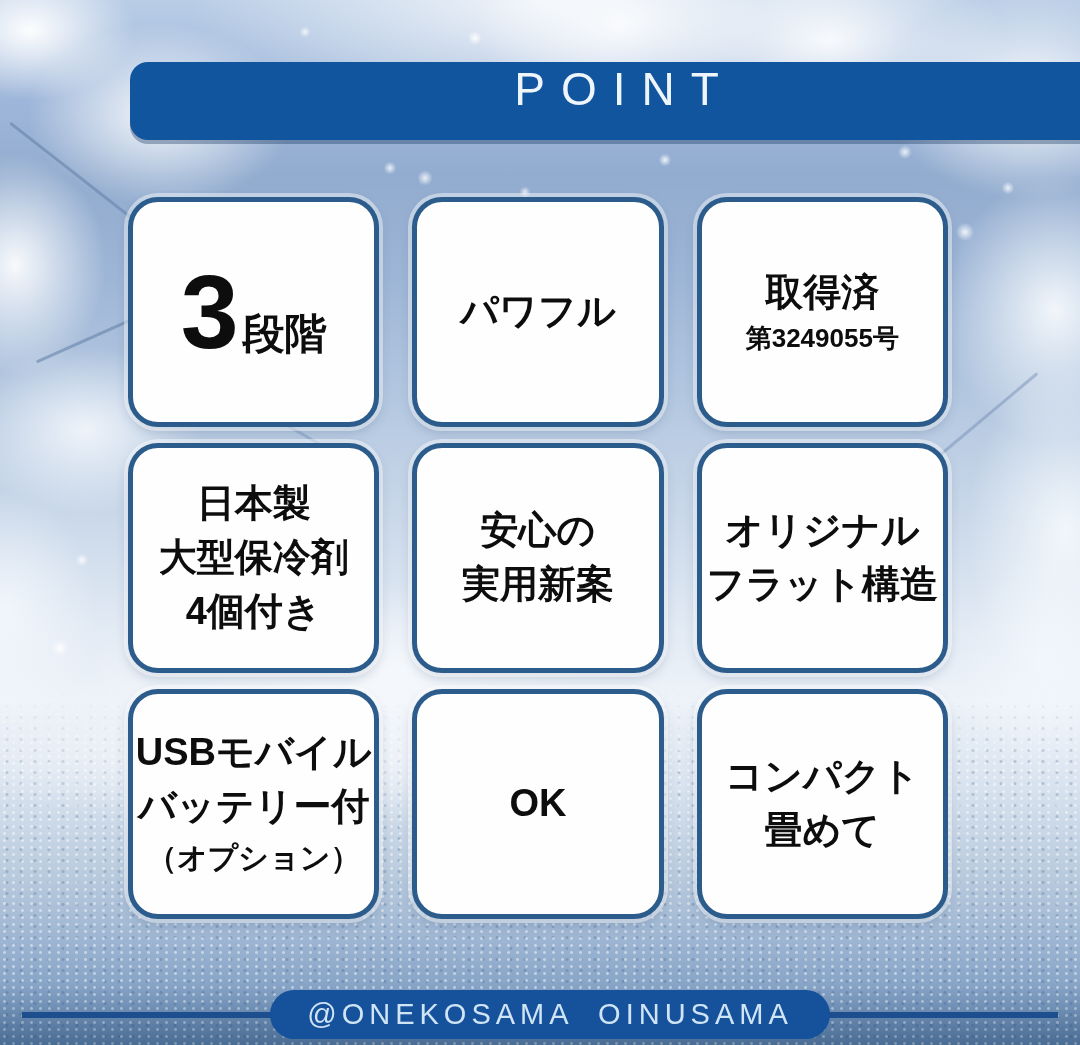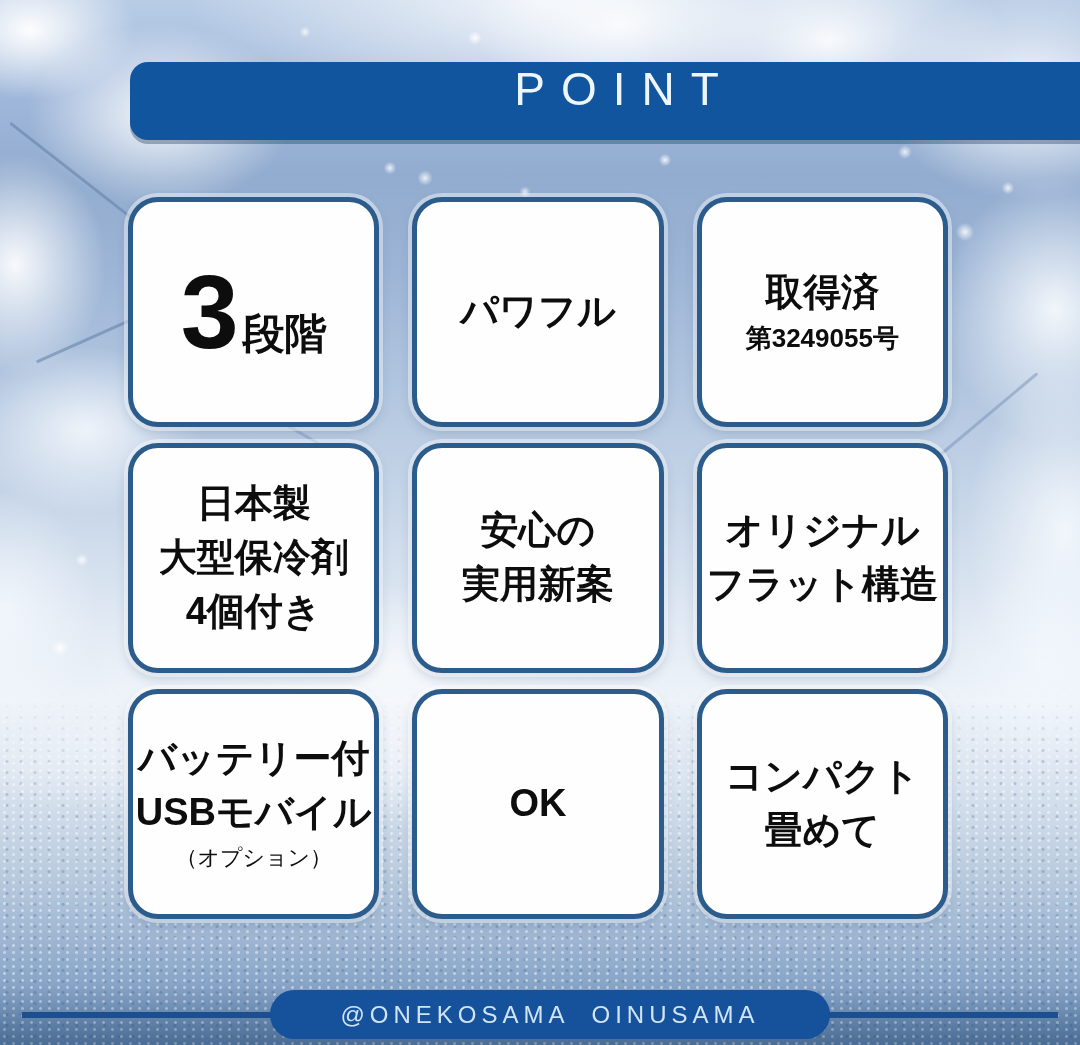--- a/index.html
+++ b/index.html
@@ -121,40 +121,40 @@
     border: 5px solid #2b5c8c;
     border-radius: 30px;
     box-shadow: 0 0 0 4px rgba(255,255,255,.45), 0 5px 12px rgba(40,70,110,.25);
     display: flex; flex-direction: column; align-items: center; justify-content: center;
     text-align: center;
     color: #0d0d0d;
     box-sizing: border-box;
   }
   .card .line { font-size: 38px; font-weight: 700; line-height: 1.42; white-space: nowrap; }
   .card .note { font-size: 26px; font-weight: 700; line-height: 1.5; }
-  .card .note-md { font-size: 22px; font-weight: 400; line-height: 1.6; }
+  .card .note-md { font-size: 30px; font-weight: 700; line-height: 1.6; }
 
   .c1-top { display: flex; align-items: baseline; justify-content: center; }
   .huge { font-size: 104px; font-weight: 600; line-height: .95; letter-spacing: 0; }
   .c1-suffix { font-size: 42px; font-weight: 700; margin-left: 4px; }
 
   
   .footer-line {
     position: absolute; left: 22px; right: 22px; top: 1012px; height: 6px;
     background: #1d4f8f;
   }
   .footer-pill {
     position: absolute; left: 270px; top: 990px; width: 560px; height: 49px;
     background: #16519c;
     border-radius: 25px;
     display: flex; align-items: center; justify-content: center;
   }
   .footer-pill .handle {
     color: #cfe4f4;
-    font-size: 24px;
+    font-size: 29px;
     font-weight: 400;
     letter-spacing: 5px;
     white-space: pre;
   }
 </style>
 </head>
 <body>
 
 <div class="stage">
 
@@ -199,22 +199,22 @@
       <div class="line">安心の</div>
       <div class="line">実用新案</div>
     </div>
 
     <div class="card">
       <div class="line">オリジナル</div>
       <div class="line">フラット構造</div>
     </div>
 
     <div class="card">
+      <div class="line">USBモバイル</div>
       <div class="line">バッテリー付</div>
-      <div class="line">USBモバイル</div>
       <div class="note-md">（オプション）</div>
     </div>
 
     <div class="card">
       <div class="line">OK</div>
     </div>
 
     <div class="card">
       <div class="line">コンパクト</div>
       <div class="line">畳めて</div>

